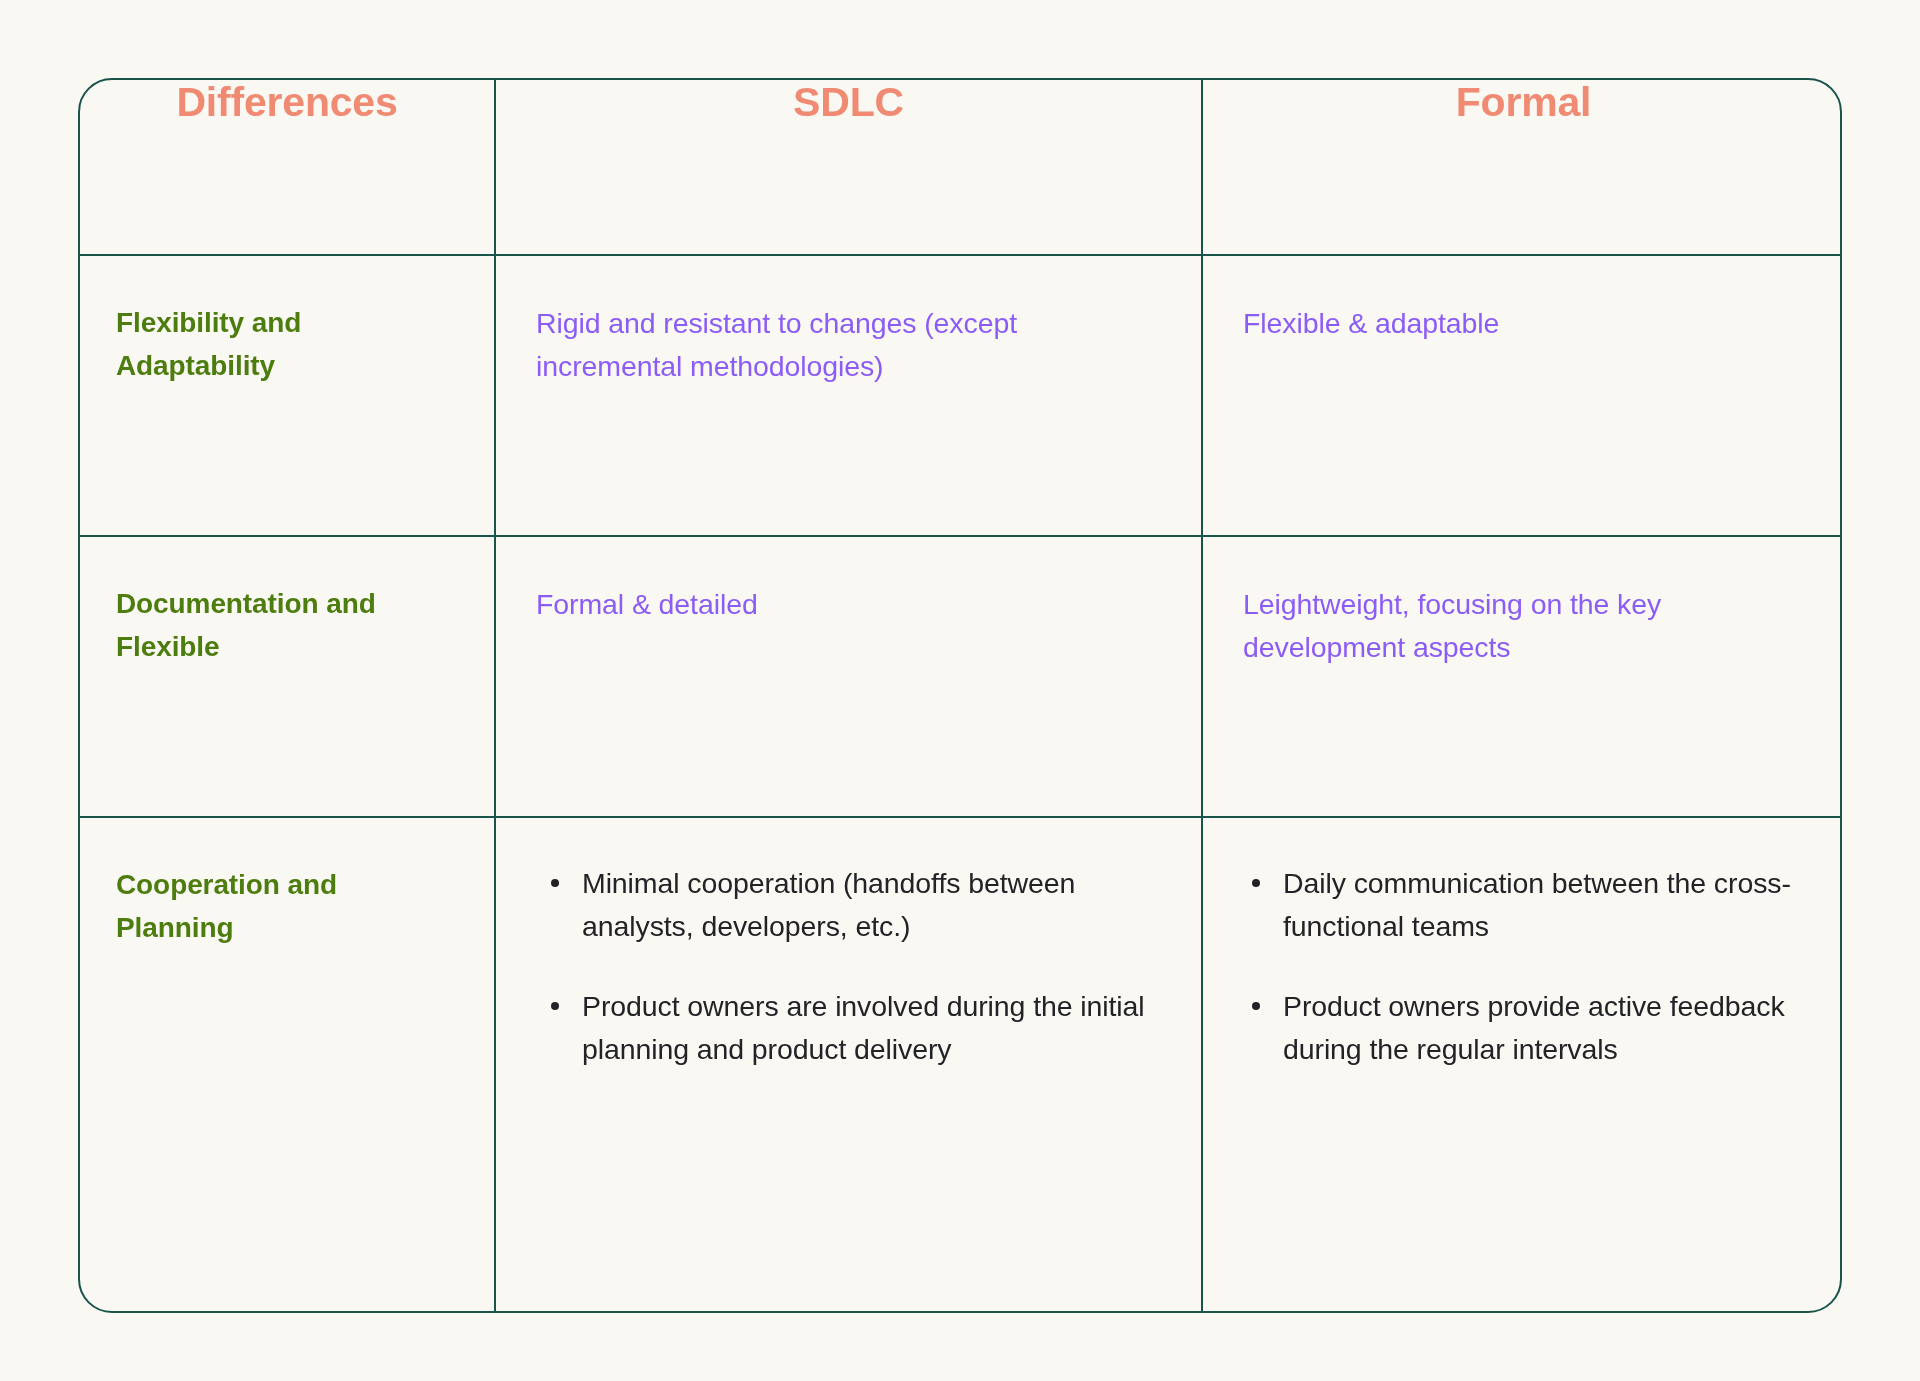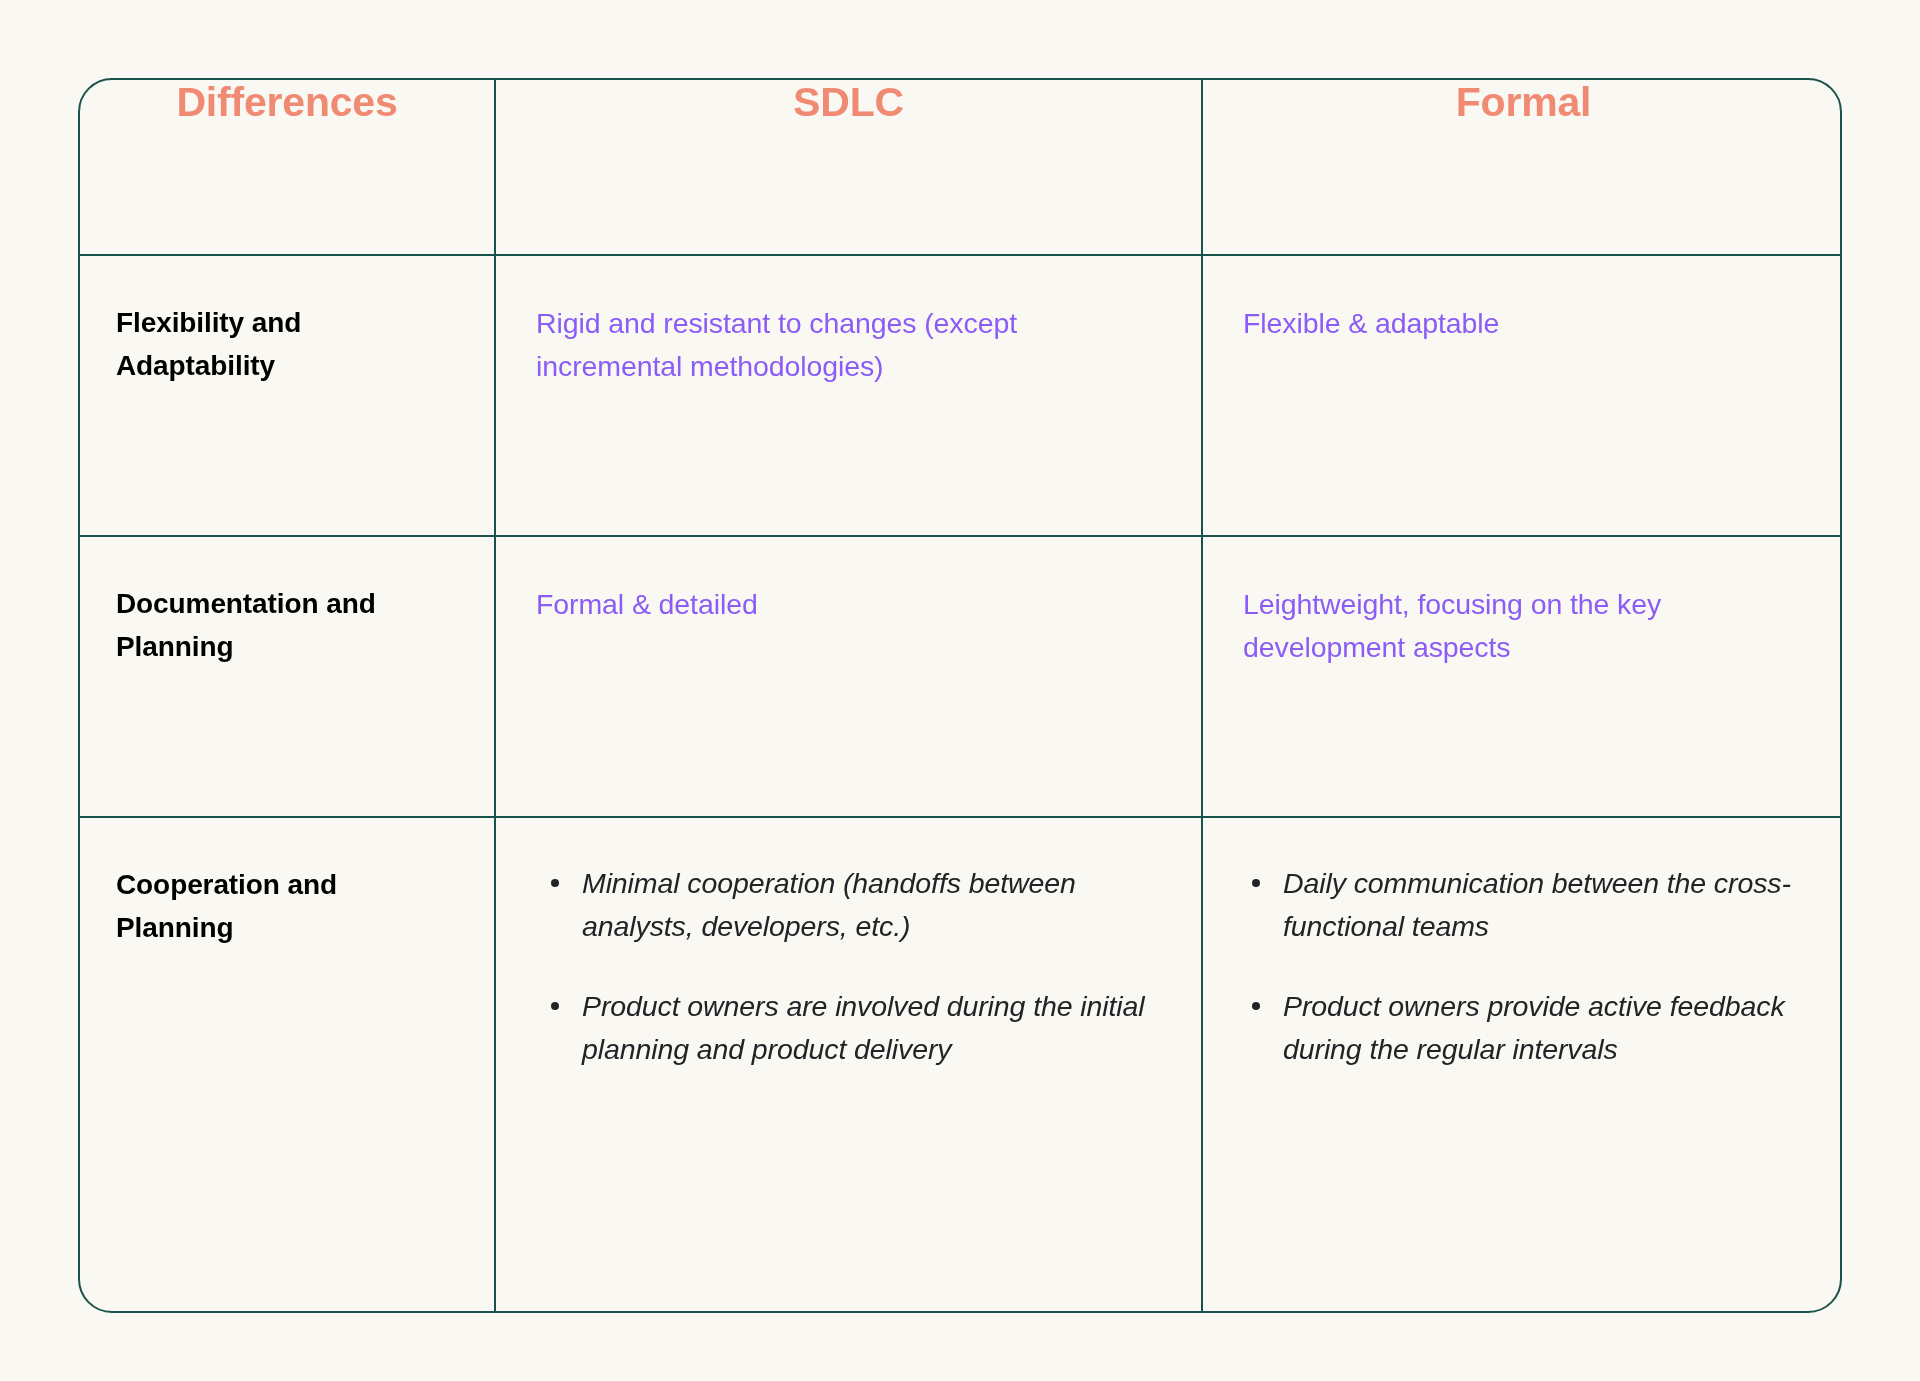--- a/index.html
+++ b/index.html
@@ -74,21 +74,21 @@
   .cell-inner {
     padding: 46px 40px 30px 40px;
   }
   .cell-inner.rowlabel {
     padding-left: 36px;
   }
 
   .label-text {
     font-weight: bold;
     font-size: 28px;
-    color: #000000;
+    color: #4d7c0f;
     line-height: 1.52;
     letter-spacing: -0.1px;
   }
 
   .body-text {
     font-weight: normal;
     font-size: 28.5px;
     color: #8b5cf6;
     line-height: 1.52;
     letter-spacing: -0.1px;
@@ -107,21 +107,20 @@
     padding: 0;
   }
   ul.bullets li {
     position: relative;
     padding-left: 36px;
     margin-bottom: 36px;
     font-size: 28.5px;
     color: #232327;
     line-height: 1.52;
     letter-spacing: -0.1px;
-    font-style: italic;
   }
   ul.bullets li:last-child { margin-bottom: 0; }
   ul.bullets li .dot {
     position: absolute;
     left: 5px;
     top: 17px;
     width: 8px;
     height: 8px;
     background: #232327;
     border-radius: 50%;
@@ -175,21 +174,21 @@
           <td>
             <div class="cell-inner">
               <div class="body-text">Flexible &amp; adaptable</div>
             </div>
           </td>
         </tr>
 
         <tr class="r2">
           <td>
             <div class="cell-inner rowlabel">
-              <div class="label-text">Documentation and Planning</div>
+              <div class="label-text">Documentation and Flexible</div>
             </div>
           </td>
           <td>
             <div class="cell-inner">
               <div class="body-text">Formal &amp; detailed</div>
             </div>
           </td>
           <td>
             <div class="cell-inner">
               <div class="body-text">Leightweight, focusing on the key development aspects</div>

